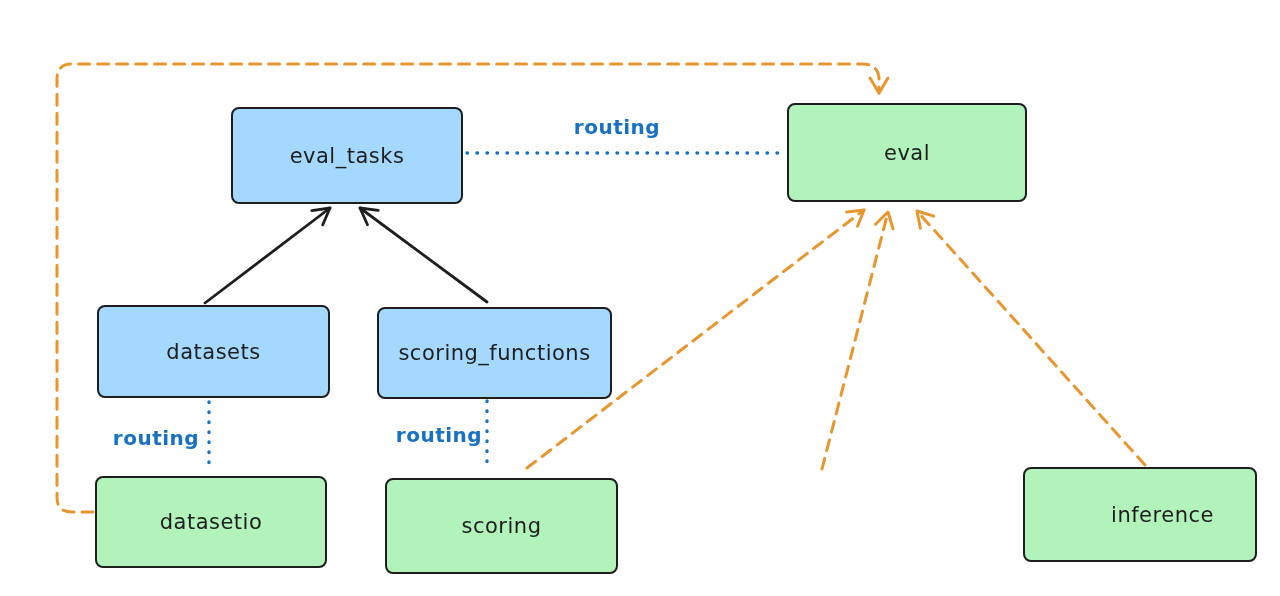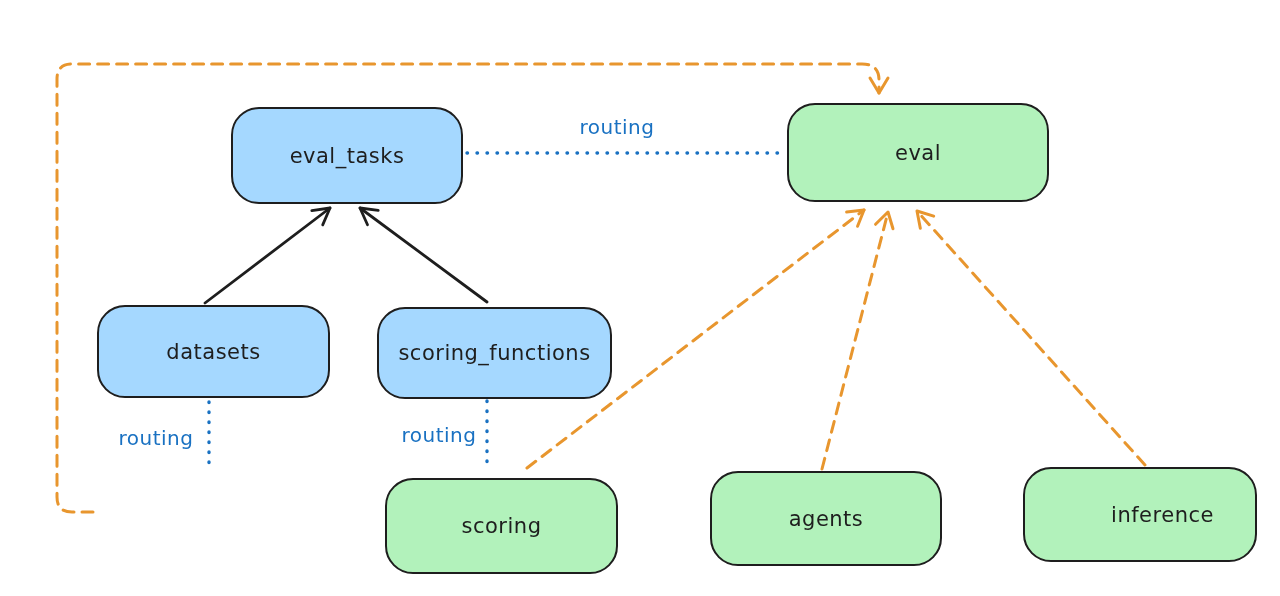--- a/index.html
+++ b/index.html
@@ -14,45 +14,45 @@
   .edges {
     position: absolute;
     left: 0; top: 0;
     width: 1280px; height: 596px;
     pointer-events: none;
   }
   .node {
     position: absolute;
     box-sizing: border-box;
     border: 2.6px solid #1e1e1e;
-    border-radius: 28px;
+    border-radius: 8px;
     display: flex;
     align-items: center;
     justify-content: center;
     font-size: 21px;
     color: #1e1e1e;
     letter-spacing: 0.5px;
   }
   .node--blue  { background: #a5d8ff; }
   .node--green { background: #b2f2bb; }
 
   .node--eval-tasks        { left: 231px; top: 107px; width: 232px; height: 97px; }
-  .node--eval              { left: 787px; top: 103px; width: 262px; height: 99px; text-align: center; }
+  .node--eval              { left: 787px; top: 103px; width: 240px; height: 99px; text-align: center; }
   .node--datasets          { left: 97px;  top: 305px; width: 233px; height: 93px; }
   .node--scoring-functions { left: 377px; top: 307px; width: 235px; height: 92px; }
   .node--datasetio         { left: 95px;  top: 476px; width: 232px; height: 92px; }
   .node--scoring           { left: 385px; top: 471px; width: 233px; height: 96px; margin-top: 7px; }
   .node--agents            { left: 710px; top: 471px; width: 232px; height: 95px; }
   .node--inference         { left: 1023px; top: 467px; width: 234px; height: 95px; padding-left: 45px; }
 
   .edge-label {
     position: absolute;
     color: #1971c2;
     font-size: 20px;
-    font-weight: 400;
+    font-weight: 700;
     letter-spacing: 0.5px;
     text-align: center;
     width: 110px;
   }
   .edge-label--top  { left: 562px; top: 115px; }
   .edge-label--left { left: 101px; top: 426px; }
   .edge-label--mid  { left: 384px; top: 423px; }
 </style>
 </head>
 <body>
@@ -83,24 +83,24 @@
   </svg>
 
   <div class="node node--blue node--eval-tasks">eval_tasks</div>
 
   <div class="node node--green node--eval">eval</div>
 
   <div class="node node--blue node--scoring-functions">scoring_functions</div>
 
   <div class="node node--blue node--datasets">datasets</div>
 
+  <div class="node node--green node--datasetio">datasetio</div>
 
   <div class="node node--green node--scoring">scoring</div>
 
-  <div class="node node--green node--agents">agents</div>
 
   <div class="node node--green node--inference">inference</div>
 
   <div class="edge-label edge-label--top">routing</div>
 
   <div class="edge-label edge-label--left">routing</div>
 
   <div class="edge-label edge-label--mid">routing</div>
 
 </div>

